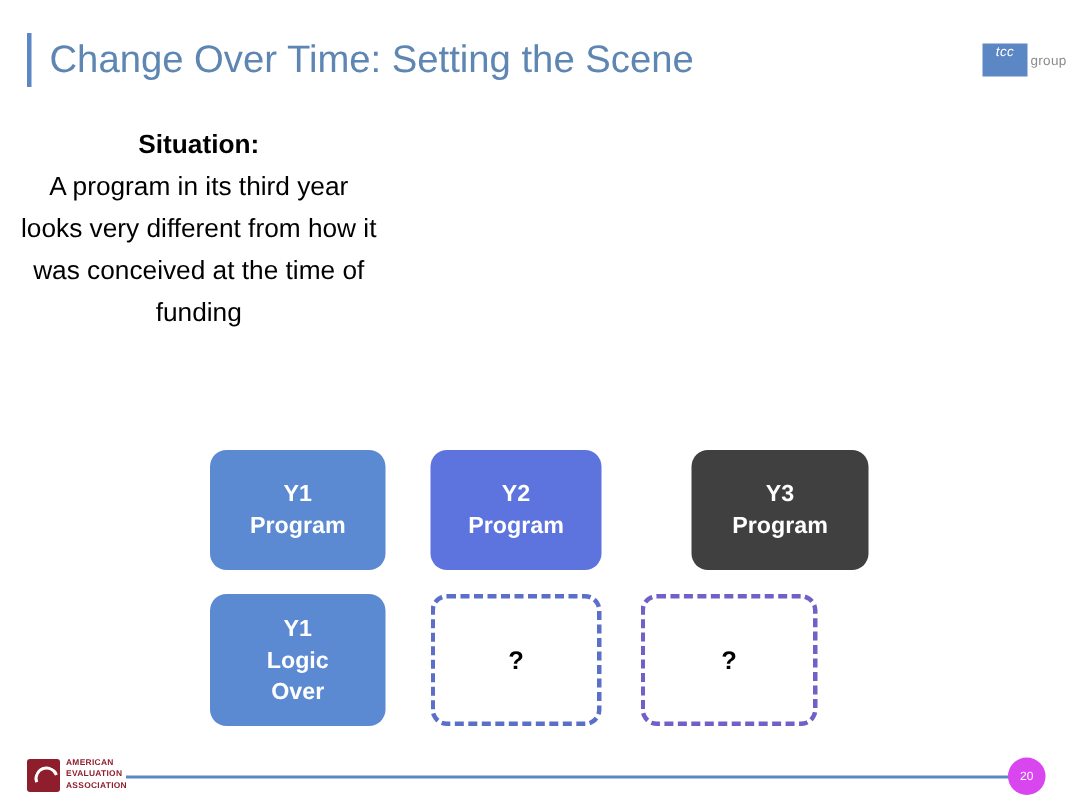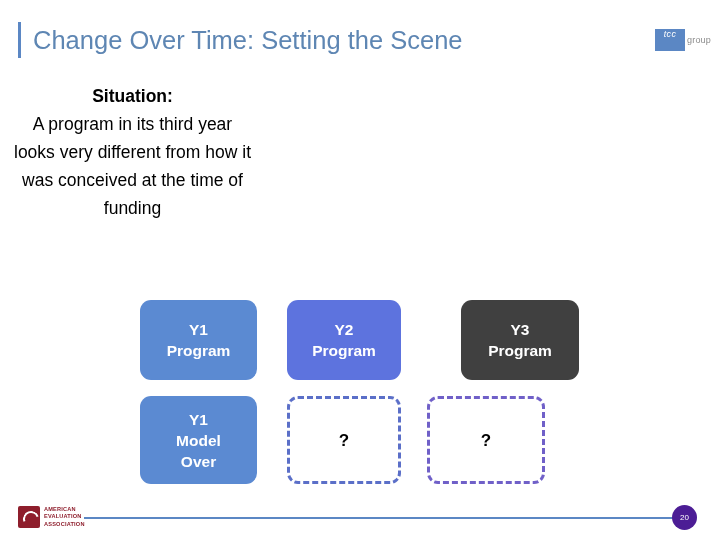--- a/index.html
+++ b/index.html
@@ -207,34 +207,34 @@
     <span class="line">Y2</span>
     <span class="line">Program</span>
   </div>
   <div class="box" id="box-top-2" style="left: 427px; top: 300px; width: 118px; height: 80px; background: #404040; margin-left: 34px;">
     <span class="line">Y3</span>
     <span class="line">Program</span>
   </div>
 
   <div class="box" id="box-bot-0" style="left: 140px; top: 396px; width: 117px; height: 88px; background: rgb(91, 138, 210);">
     <span class="line">Y1</span>
-    <span class="line">Model</span>
+    <span class="line">Logic</span>
     <span class="line">Over</span>
   </div>
   <div class="box dashed" id="box-bot-1" style="left: 287px; top: 396px; width: 114px; height: 88px; border-color: rgb(91, 111, 200);">
     <span class="line">?</span>
   </div>
   <div class="box dashed" id="box-bot-2" style="left: 427px; top: 396px; width: 118px; height: 88px; border-color: rgb(112, 96, 200);">
     <span class="line">?</span>
   </div>
 
   <div class="footer-line" style="background: rgb(91, 135, 196);"></div>
   <div class="aea-logo">
     <div class="aea-mark" style="background: rgb(142, 30, 44);"></div>
     <div class="aea-text" style="color: rgb(142, 30, 44);">
       <div>AMERICAN</div>
       <div>EVALUATION</div>
       <div>ASSOCIATION</div>
     </div>
   </div>
-  <div class="page-badge" style="background: #4c1d95;">20</div>
+  <div class="page-badge" style="background: #d946ef;">20</div>
 
 </div>
 
 </body></html>

